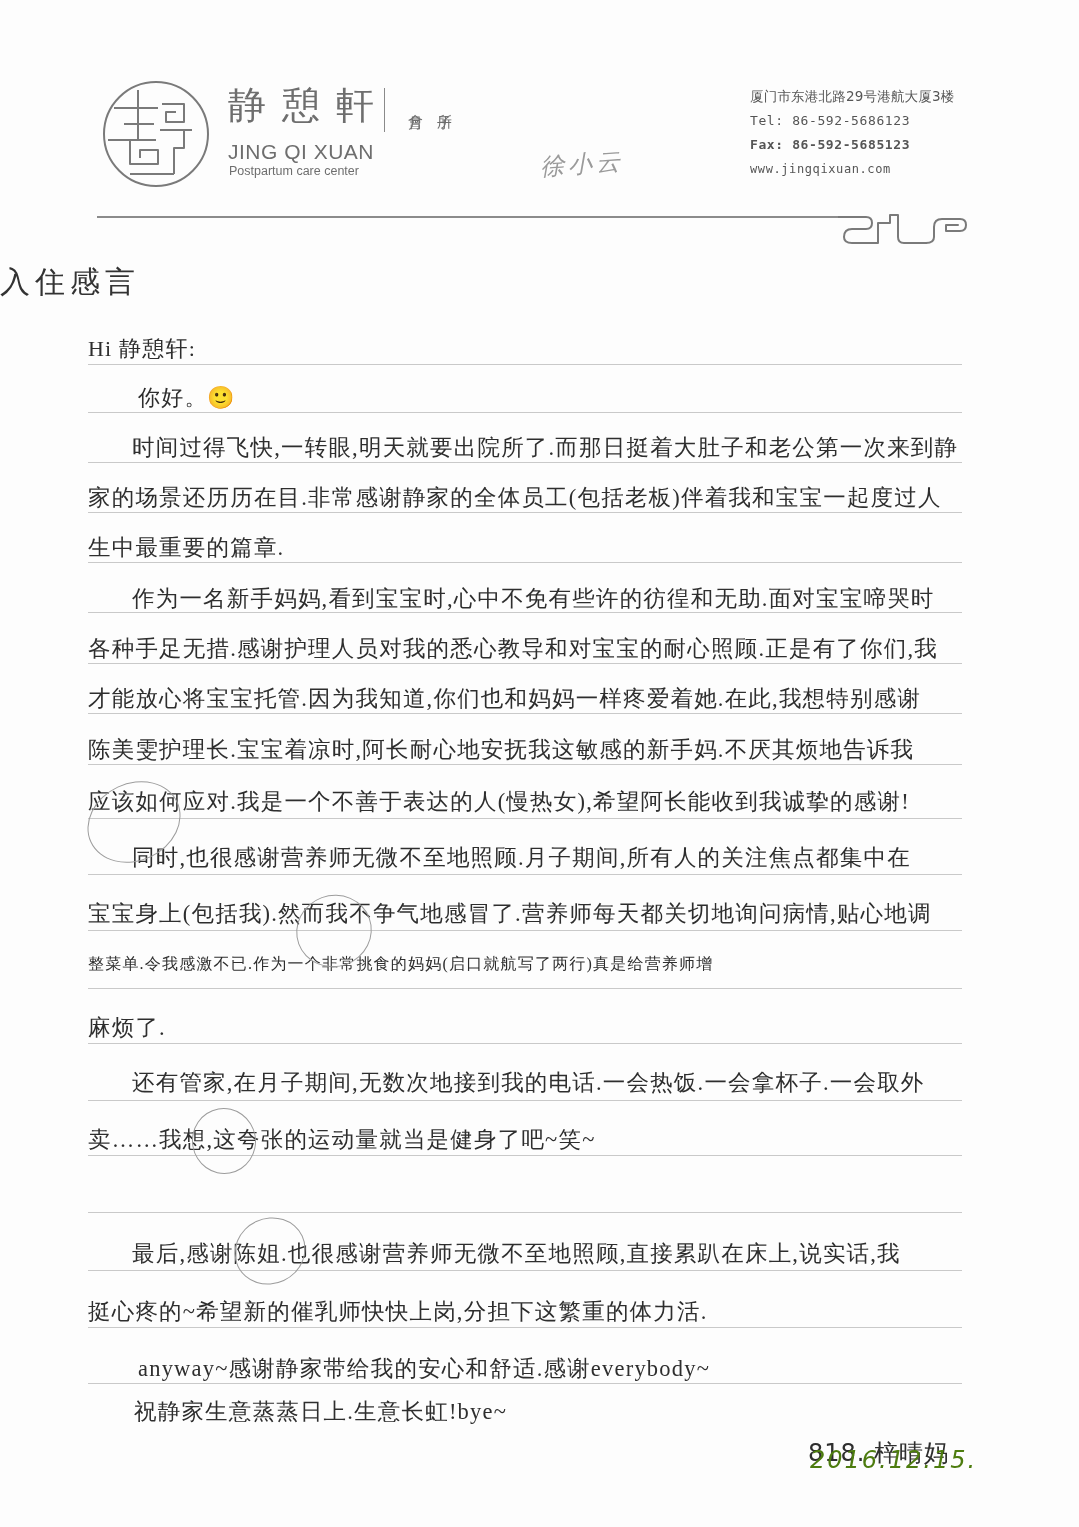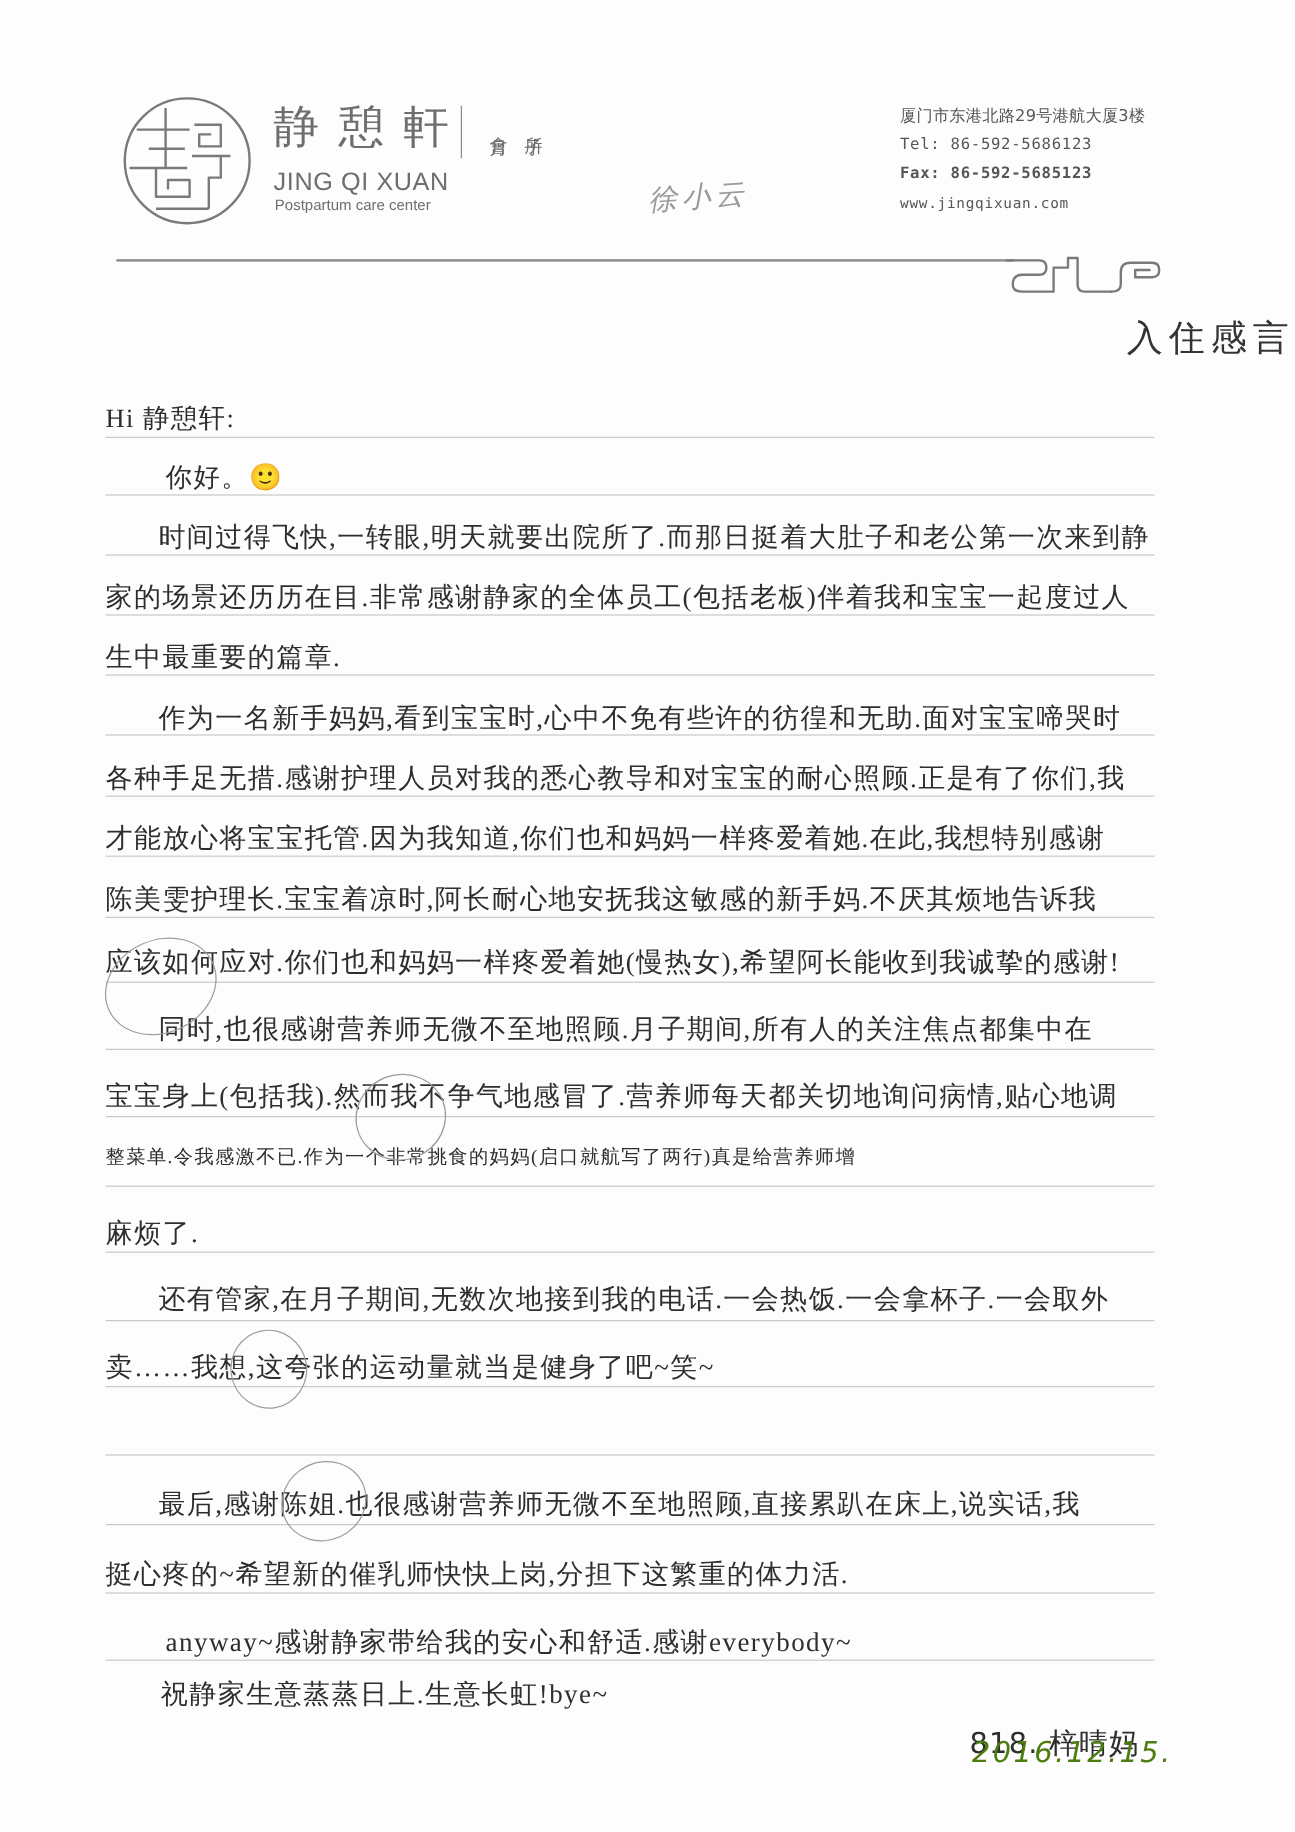--- a/index.html
+++ b/index.html
@@ -49,21 +49,21 @@
   .contact.fax  { top: 137px; font-weight: bold; }
   .contact.web  { top: 162px; font-size: 12px; }
 
   .head-rule {
     left: 97px; top: 216px; width: 748px; height: 1.5px; background: #8b8b8b;
   }
   .cloud-ornament { left: 838px; top: 207px; width: 132px; height: 40px; }
 
   
   .doc-title {
-    left: 0; width: 1079px; top: 262px; text-align: right;
+    left: 0; width: 1079px; top: 262px; text-align: left;
     font-size: 30px; letter-spacing: 5px; color: #333;
     font-family: "DejaVu Serif", serif;
   }
 
   
   .rule {
     position: absolute; left: 88px; width: 874px; height: 1px; background: #c9c9c9;
   }
   .hw {
     position: absolute; font-size: 24px; color: #2e2e2e; white-space: nowrap;
@@ -158,21 +158,21 @@
 <div class="hw" style="left:138px;top:383px;font-size:22px">你好。🙂</div>
 
 <div class="hw indent" style="top:432px;font-size:22.5px">时间过得飞快,一转眼,明天就要出院所了.而那日挺着大肚子和老公第一次来到静</div>
 <div class="hw flush" style="top:482px;font-size:22.5px">家的场景还历历在目.非常感谢静家的全体员工(包括老板)伴着我和宝宝一起度过人</div>
 <div class="hw flush" style="top:532px;font-size:22.5px">生中最重要的篇章.</div>
 
 <div class="hw indent" style="top:583px;font-size:22.5px">作为一名新手妈妈,看到宝宝时,心中不免有些许的彷徨和无助.面对宝宝啼哭时</div>
 <div class="hw flush" style="top:633px;font-size:22.5px">各种手足无措.感谢护理人员对我的悉心教导和对宝宝的耐心照顾.正是有了你们,我</div>
 <div class="hw flush" style="top:683px;font-size:22.5px">才能放心将宝宝托管.因为我知道,你们也和妈妈一样疼爱着她.在此,我想特别感谢</div>
 <div class="hw flush" style="top:734px;font-size:22.5px">陈美雯护理长.宝宝着凉时,阿长耐心地安抚我这敏感的新手妈.不厌其烦地告诉我</div>
-<div class="hw flush" style="top:786px;font-size:22.5px">应该如何应对.你们也和妈妈一样疼爱着她(慢热女),希望阿长能收到我诚挚的感谢!</div>
+<div class="hw flush" style="top:786px;font-size:22.5px">应该如何应对.我是一个不善于表达的人(慢热女),希望阿长能收到我诚挚的感谢!</div>
 
 <div class="hw indent" style="top:842px;font-size:22.5px">同时,也很感谢营养师无微不至地照顾.月子期间,所有人的关注焦点都集中在</div>
 <div class="hw flush" style="top:898px;font-size:22.5px">宝宝身上(包括我).然而我不争气地感冒了.营养师每天都关切地询问病情,贴心地调</div>
 <div class="hw flush" style="top:954px;font-size:16px">整菜单.令我感激不已.作为一个非常挑食的妈妈(启口就航写了两行)真是给营养师增</div>
 <div class="hw flush" style="top:1012px;font-size:22.5px">麻烦了.</div>
 
 <div class="hw indent" style="top:1067px;font-size:22.5px">还有管家,在月子期间,无数次地接到我的电话.一会热饭.一会拿杯子.一会取外</div>
 <div class="hw flush" style="top:1124px;font-size:22.5px">卖……我想,这夸张的运动量就当是健身了吧~笑~</div>
 
 <div class="hw indent" style="top:1238px;font-size:22.5px">最后,感谢陈姐.也很感谢营养师无微不至地照顾,直接累趴在床上,说实话,我</div>

